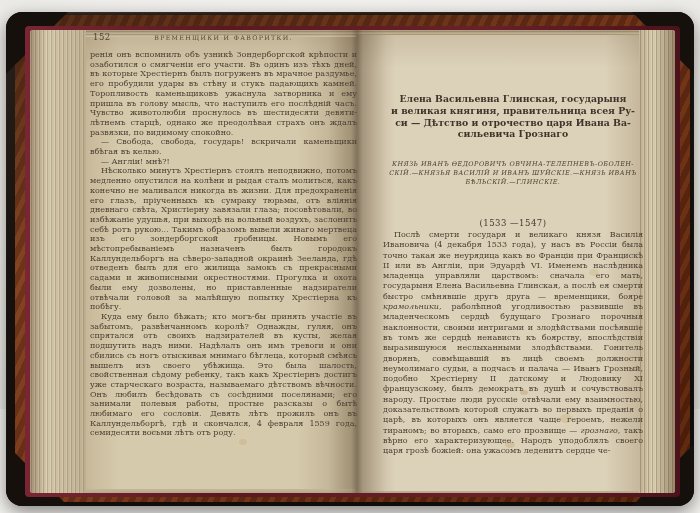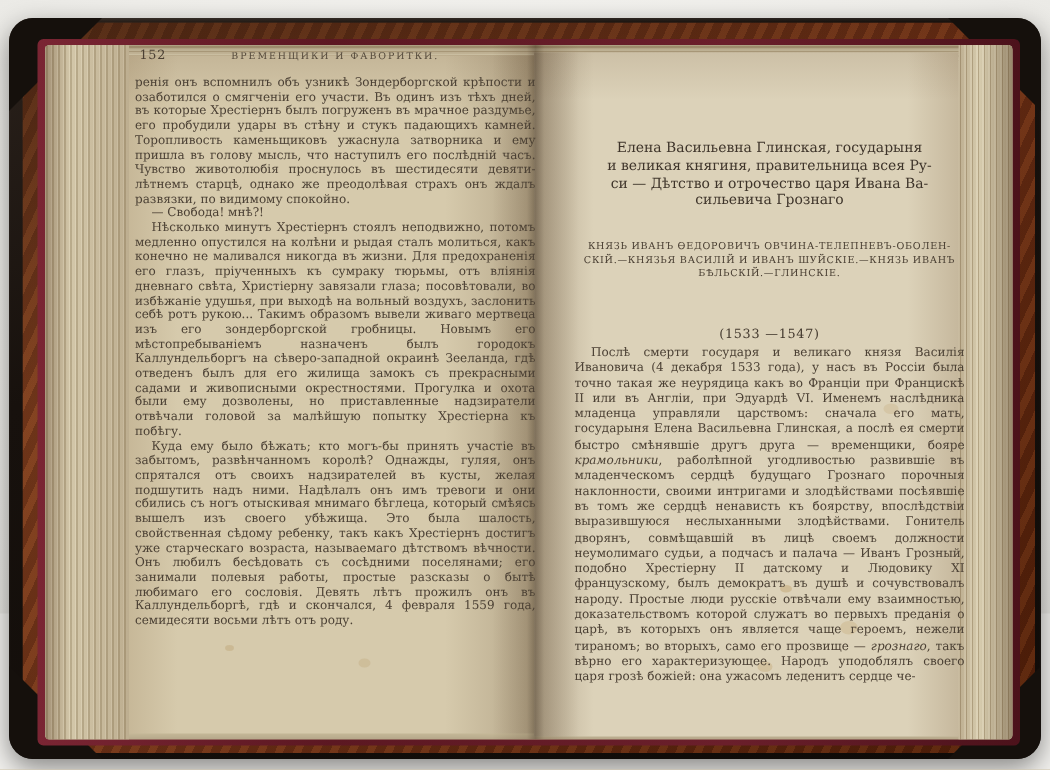--- a/index.html
+++ b/index.html
@@ -67,23 +67,23 @@
   .text-layer{position:absolute;inset:0;color:#4b4034;}
   .lp-header{position:absolute;left:90px;top:32px;width:267px;height:11px;}
   .lp-num{position:absolute;left:3px;top:0;font-size:8.5px;letter-spacing:.5px;}
   .lp-title{position:absolute;left:0;right:0;top:1.5px;text-align:center;
     font-size:6.3px;letter-spacing:1.3px;color:#554a3c;}
   .lp-body{position:absolute;left:90px;top:50px;width:267px;
     font-size:8px;line-height:9.7px;text-align:justify;}
   .lp-body p, .rp-body p{margin:0;}
   .ind{text-indent:11px;}
   .rp-heading{position:absolute;left:383px;top:93px;width:260px;text-align:center;
-    font-weight:normal;font-size:9.3px;line-height:11.8px;white-space:pre-line;color:#3e342a;}
+    font-weight:bold;font-size:9.3px;line-height:11.8px;white-space:pre-line;color:#3e342a;}
   .rp-subheading{position:absolute;left:383px;top:160px;width:260px;text-align:center;
-    font-size:6.4px;line-height:9px;letter-spacing:.5px;white-space:pre-line;color:#4b4034;}
+    font-size:6.4px;line-height:9px;letter-spacing:.5px;white-space:pre-line;color:#4b4034;font-style:italic;}
   .rp-date{position:absolute;left:383px;top:218px;width:260px;text-align:center;
     font-size:8.5px;letter-spacing:.5px;color:#42382d;}
   .rp-body{position:absolute;left:383px;top:230px;width:260px;
     font-size:8px;line-height:10.3px;text-align:justify;}
   .rp-body i{font-style:italic;}
 </style>
 </head>
 <body>
 
 <div class="stage">
@@ -111,21 +111,22 @@
   <div class="stain s2"></div>
 
   <div class="text-layer">
 
     <div class="lp-header">
       <span class="lp-num">152</span>
       <span class="lp-title">ВРЕМЕНЩИКИ И ФАВОРИТКИ.</span>
     </div>
     <div class="lp-body">
       <p>ренія онъ вспомнилъ объ узникѣ Зондерборгской крѣпости и озаботился о смягченіи его участи. Въ одинъ изъ тѣхъ дней, въ которые Хрестіернъ былъ погруженъ въ мрачное раздумье, его пробудили удары въ стѣну и стукъ падающихъ камней. Торопливость каменьщиковъ ужаснула затворника и ему пришла въ голову мысль, что наступилъ его послѣдній часъ. Чувство животолюбія проснулось въ шестидесяти девяти-лѣтнемъ старцѣ, однако же преодолѣвая страхъ онъ ждалъ развязки, по видимому спокойно.</p>
-      <p class="ind">— Свобода! мнѣ?!</p>
+      <p class="ind">— Свобода, свобода, государь! вскричали каменьщики вбѣгая въ келью.</p>
+      <p class="ind">— Англіи! мнѣ?!</p>
       <p class="ind">Нѣсколько минутъ Хрестіернъ стоялъ неподвижно, потомъ медленно опустился на колѣни и рыдая сталъ молиться, какъ конечно не маливался никогда въ жизни. Для предохраненія его глазъ, пріученныхъ къ сумраку тюрьмы, отъ вліянія дневнаго свѣта, Христіерну завязали глаза; посовѣтовали, во избѣжаніе удушья, при выходѣ на вольный воздухъ, заслонить себѣ ротъ рукою... Такимъ образомъ вывели живаго мертвеца изъ его зондерборгской гробницы. Новымъ его мѣстопребываніемъ назначенъ былъ городокъ Каллундельборгъ на сѣверо-западной окраинѣ Зееланда, гдѣ отведенъ былъ для его жилища замокъ съ прекрасными садами и живописными окрестностями. Прогулка и охота были ему дозволены, но приставленные надзиратели отвѣчали головой за малѣйшую попытку Хрестіерна къ побѣгу.</p>
       <p class="ind">Куда ему было бѣжать; кто могъ-бы принять участіе въ забытомъ, развѣнчанномъ королѣ? Однажды, гуляя, онъ спрятался отъ своихъ надзирателей въ кусты, желая подшутить надъ ними. Надѣлалъ онъ имъ тревоги и они сбились съ ногъ отыскивая мнимаго бѣглеца, который смѣясь вышелъ изъ своего убѣжища. Это была шалость, свойственная сѣдому ребенку, такъ какъ Хрестіернъ достигъ уже старческаго возраста, называемаго дѣтствомъ вѣчности. Онъ любилъ бесѣдовать съ сосѣдними поселянами; его занимали полевыя работы, простые разсказы о бытѣ любимаго его сословія. Девять лѣтъ прожилъ онъ въ Каллундельборгѣ, гдѣ и скончался, 4 февраля 1559 года, семидесяти восьми лѣтъ отъ роду.</p>
     </div>
 
     <div class="rp-heading">Елена Васильевна Глинская, государыня
 и великая княгиня, правительница всея Ру-
 си — Дѣтство и отрочество царя Ивана Ва-
 сильевича Грознаго</div>
     <div class="rp-subheading">КНЯЗЬ ИВАНЪ ѲЕДОРОВИЧЪ ОВЧИНА-ТЕЛЕПНЕВЪ-ОБОЛЕН-
 СКІЙ.—КНЯЗЬЯ ВАСИЛІЙ И ИВАНЪ ШУЙСКІЕ.—КНЯЗЬ ИВАНЪ

